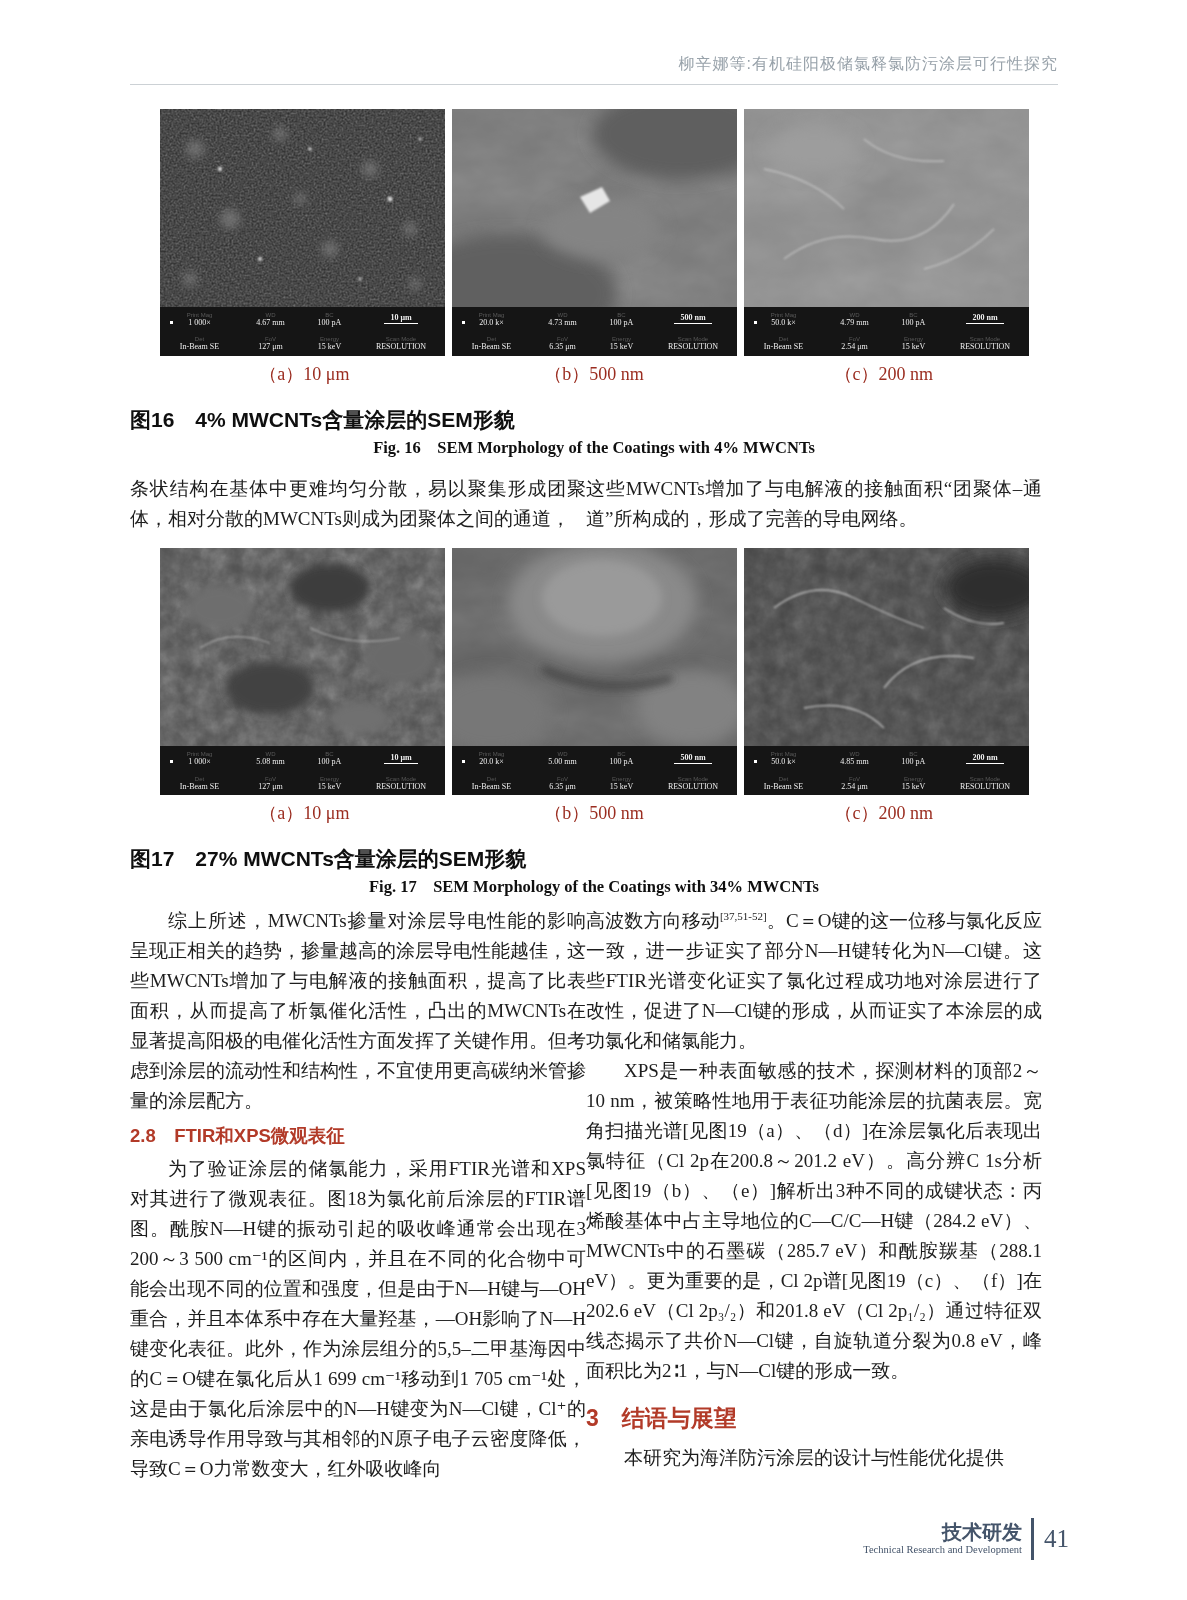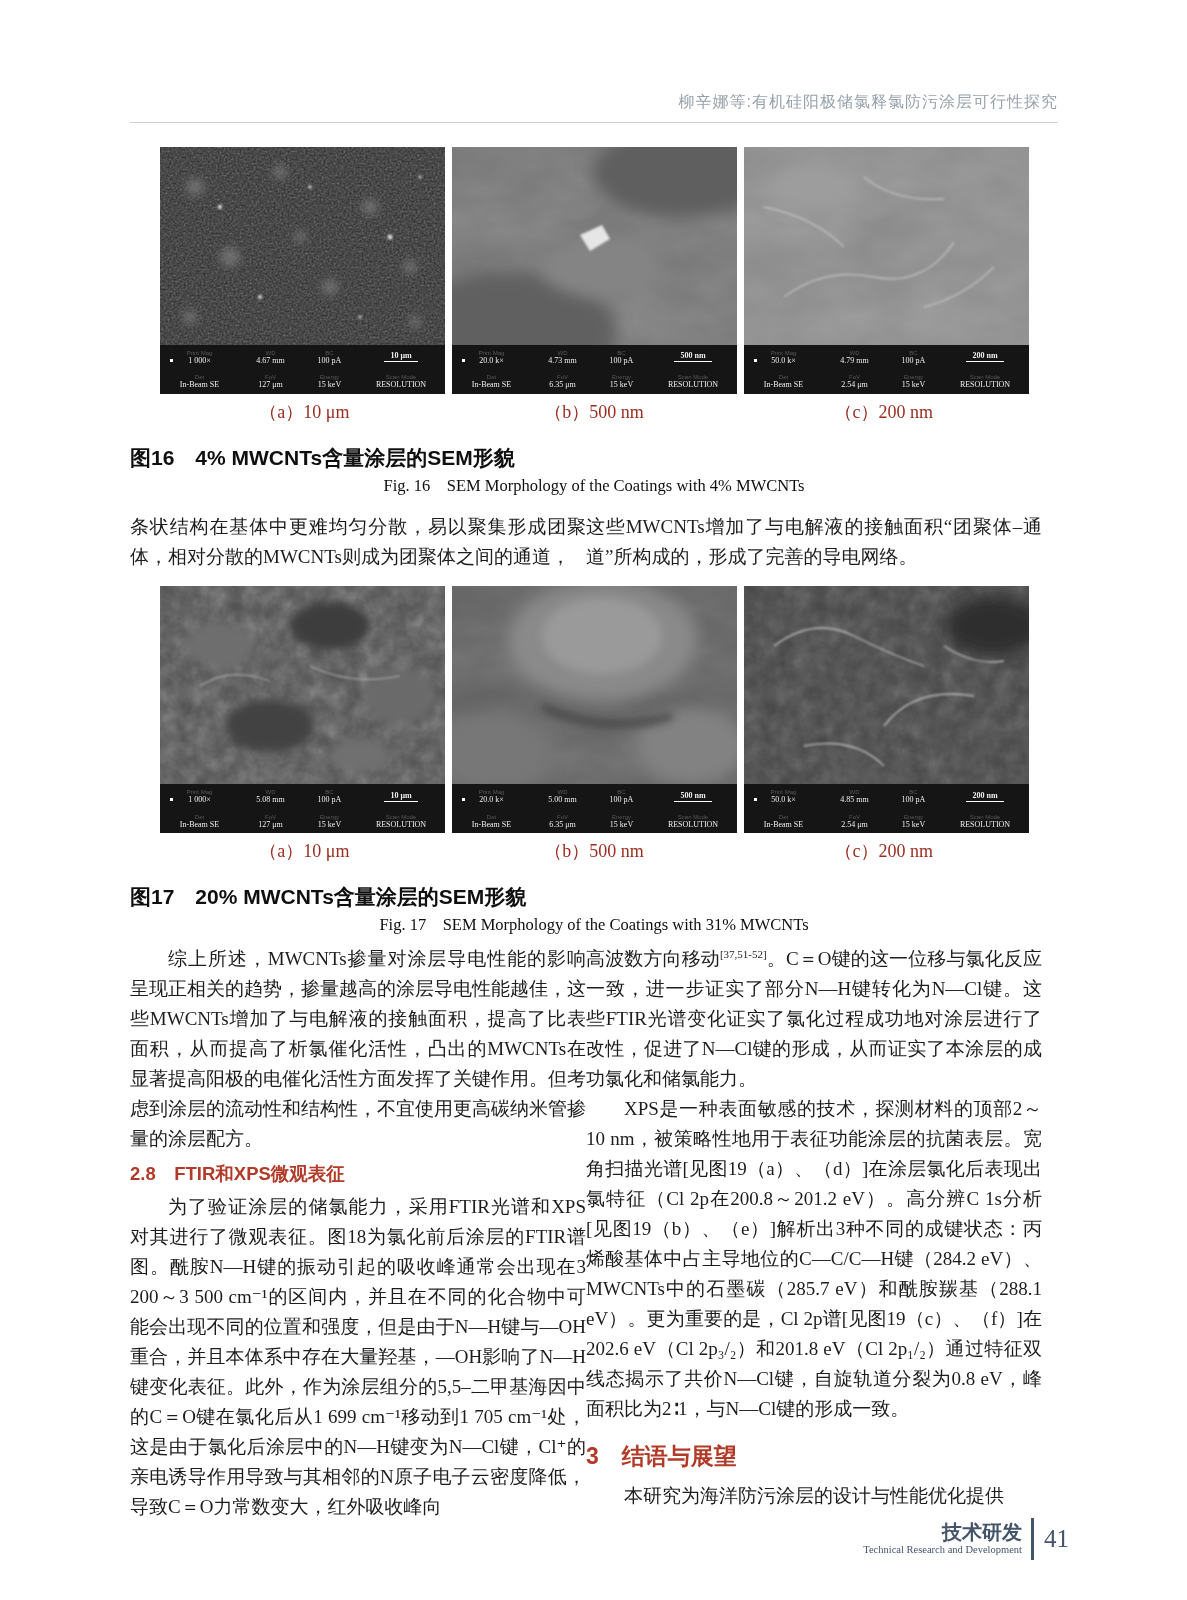--- a/index.html
+++ b/index.html
@@ -1,42 +1,42 @@
 <!DOCTYPE html>
 <html><head>
 <meta charset="utf-8">
 <style>
   html,body{margin:0;padding:0;background:#ffffff;}
   .page{position:relative;width:1187px;height:1600px;background:#ffffff;overflow:hidden;
         font-family:"Liberation Serif","DejaVu Serif",serif;color:#1d1d1d;}
   .content{position:absolute;left:130px;top:0;width:928px;}
 
   
-  .running-head{padding-top:92px;padding-bottom:9px;text-align:right;
+  .running-head{padding-top:54px;padding-bottom:9px;text-align:right;
     font-family:"Liberation Sans","DejaVu Sans",sans-serif;
     font-size:16px;color:#98a2aa;border-bottom:1px solid #ccd1d5;letter-spacing:1px;}
 
   
   .figure-block{margin-top:24px;}
   .sem-row{display:flex;gap:7px;justify-content:center;width:869px;margin:0 auto;}
   .sem{width:285px;margin:0;background:#0f766e;}
   .sem-pic{display:block;width:285px;height:198px;}
   .sem-meta{position:relative;height:49px;background:#151515;display:grid;
     grid-template-columns:80px 62px 56px 87px;grid-template-rows:1fr 1fr;align-items:center;}
   .mcell{display:flex;flex-direction:column;align-items:center;justify-content:center;line-height:1;}
   .mlab{font-family:"Liberation Sans","DejaVu Sans",sans-serif;font-size:6px;color:#595959;margin-bottom:1px;}
   .mval{font-size:8px;color:#efefef;}
   .scale-val{border-bottom:1.5px solid #ffffff;padding:0 6px 1px 6px;font-weight:bold;}
   .dot{position:absolute;left:10px;top:14px;width:3px;height:3px;background:#ffffff;}
 
   .panel-labels{display:flex;width:869px;margin:8px auto 0;}
   .panel-labels span{flex:1;text-align:center;font-size:18px;color:#9b2d20;line-height:1.2;}
   .fig-zh{margin-top:20px;text-align:left;font-family:"Liberation Sans","DejaVu Sans",sans-serif;
     font-weight:bold;font-size:21px;color:#0f0f0f;line-height:1.35;}
-  .fig-en{margin-top:3px;text-align:center;font-weight:normal;font-size:16.5px;color:#0f0f0f;line-height:1.3;}
+  .fig-en{margin-top:3px;text-align:center;font-weight:bold;font-size:16.5px;color:#0f0f0f;line-height:1.3;}
 
   
   .two-col{display:flex;gap:0;}
   .intertext{margin-top:16px;}
   .main{margin-top:8px;}
   .col{width:456px;font-size:19px;line-height:30px;text-align:justify;}
   .col p{margin:0;}
   .indent{text-indent:2em;}
   sup{font-size:11px;line-height:0;}
 
@@ -413,22 +413,22 @@
           </div>
         </figure>
 
       </div>
 
       <div class="panel-labels">
         <span>（a）10 μm</span>
         <span>（b）500 nm</span>
         <span>（c）200 nm</span>
       </div>
-      <div class="fig-zh">图17　20% MWCNTs含量涂层的SEM形貌</div>
-      <div class="fig-en">Fig. 17　SEM Morphology of the Coatings with 31% MWCNTs</div>
+      <div class="fig-zh">图17　27% MWCNTs含量涂层的SEM形貌</div>
+      <div class="fig-en">Fig. 17　SEM Morphology of the Coatings with 34% MWCNTs</div>
     </section>
 
     <div class="two-col main">
       <div class="col">
         <p class="indent">综上所述，MWCNTs掺量对涂层导电性能的影响呈现正相关的趋势，掺量越高的涂层导电性能越佳，这些MWCNTs增加了与电解液的接触面积，提高了比表面积，从而提高了析氯催化活性，凸出的MWCNTs在显著提高阳极的电催化活性方面发挥了关键作用。但考虑到涂层的流动性和结构性，不宜使用更高碳纳米管掺量的涂层配方。</p>
         <h4 class="h28">2.8　FTIR和XPS微观表征</h4>
         <p class="indent">为了验证涂层的储氯能力，采用FTIR光谱和XPS对其进行了微观表征。图18为氯化前后涂层的FTIR谱图。酰胺N—H键的振动引起的吸收峰通常会出现在3 200～3 500 cm⁻¹的区间内，并且在不同的化合物中可能会出现不同的位置和强度，但是由于N—H键与—OH重合，并且本体系中存在大量羟基，—OH影响了N—H键变化表征。此外，作为涂层组分的5,5–二甲基海因中的C＝O键在氯化后从1 699 cm⁻¹移动到1 705 cm⁻¹处，这是由于氯化后涂层中的N—H键变为N—Cl键，Cl⁺的亲电诱导作用导致与其相邻的N原子电子云密度降低，导致C＝O力常数变大，红外吸收峰向</p>
       </div>
       <div class="col">
         <p><span>高波数方向移动</span><sup>[37,51-52]</sup><span>。C＝O键的这一位移与氯化反应一致，进一步证实了部分N—H键转化为N—Cl键。这些FTIR光谱变化证实了氯化过程成功地对涂层进行了改性，促进了N—Cl键的形成，从而证实了本涂层的成功氯化和储氯能力。</span></p>

